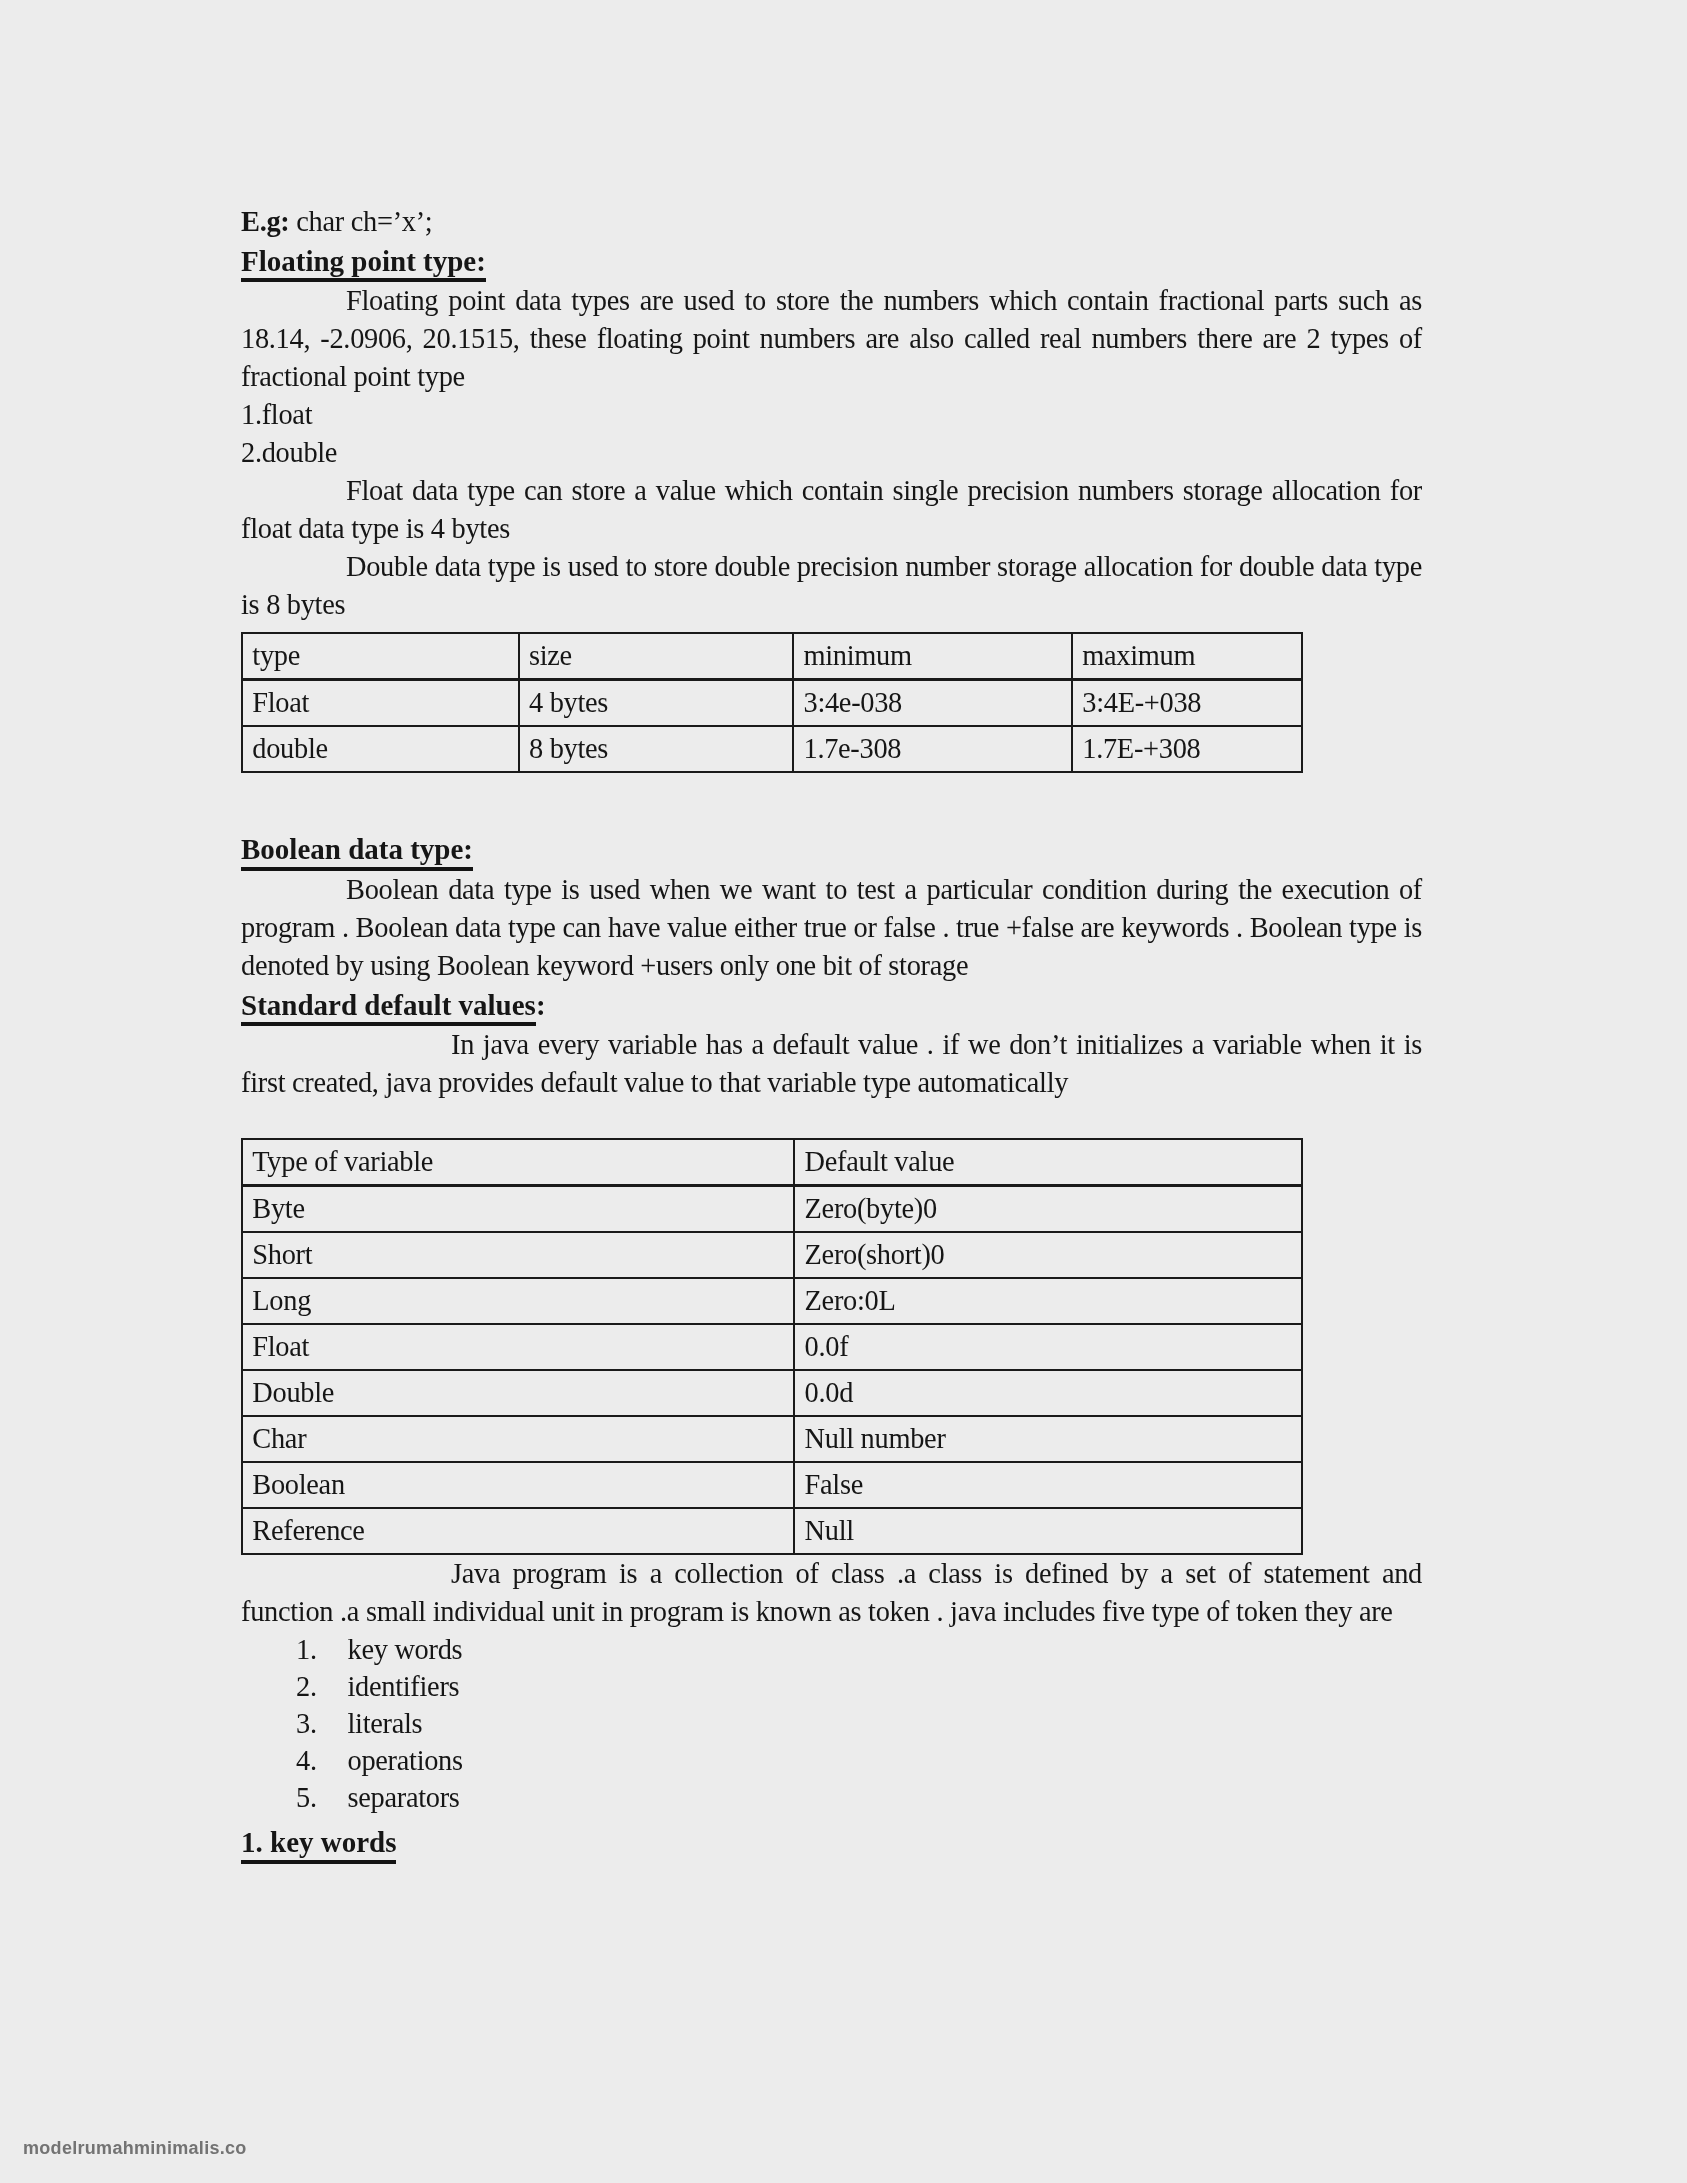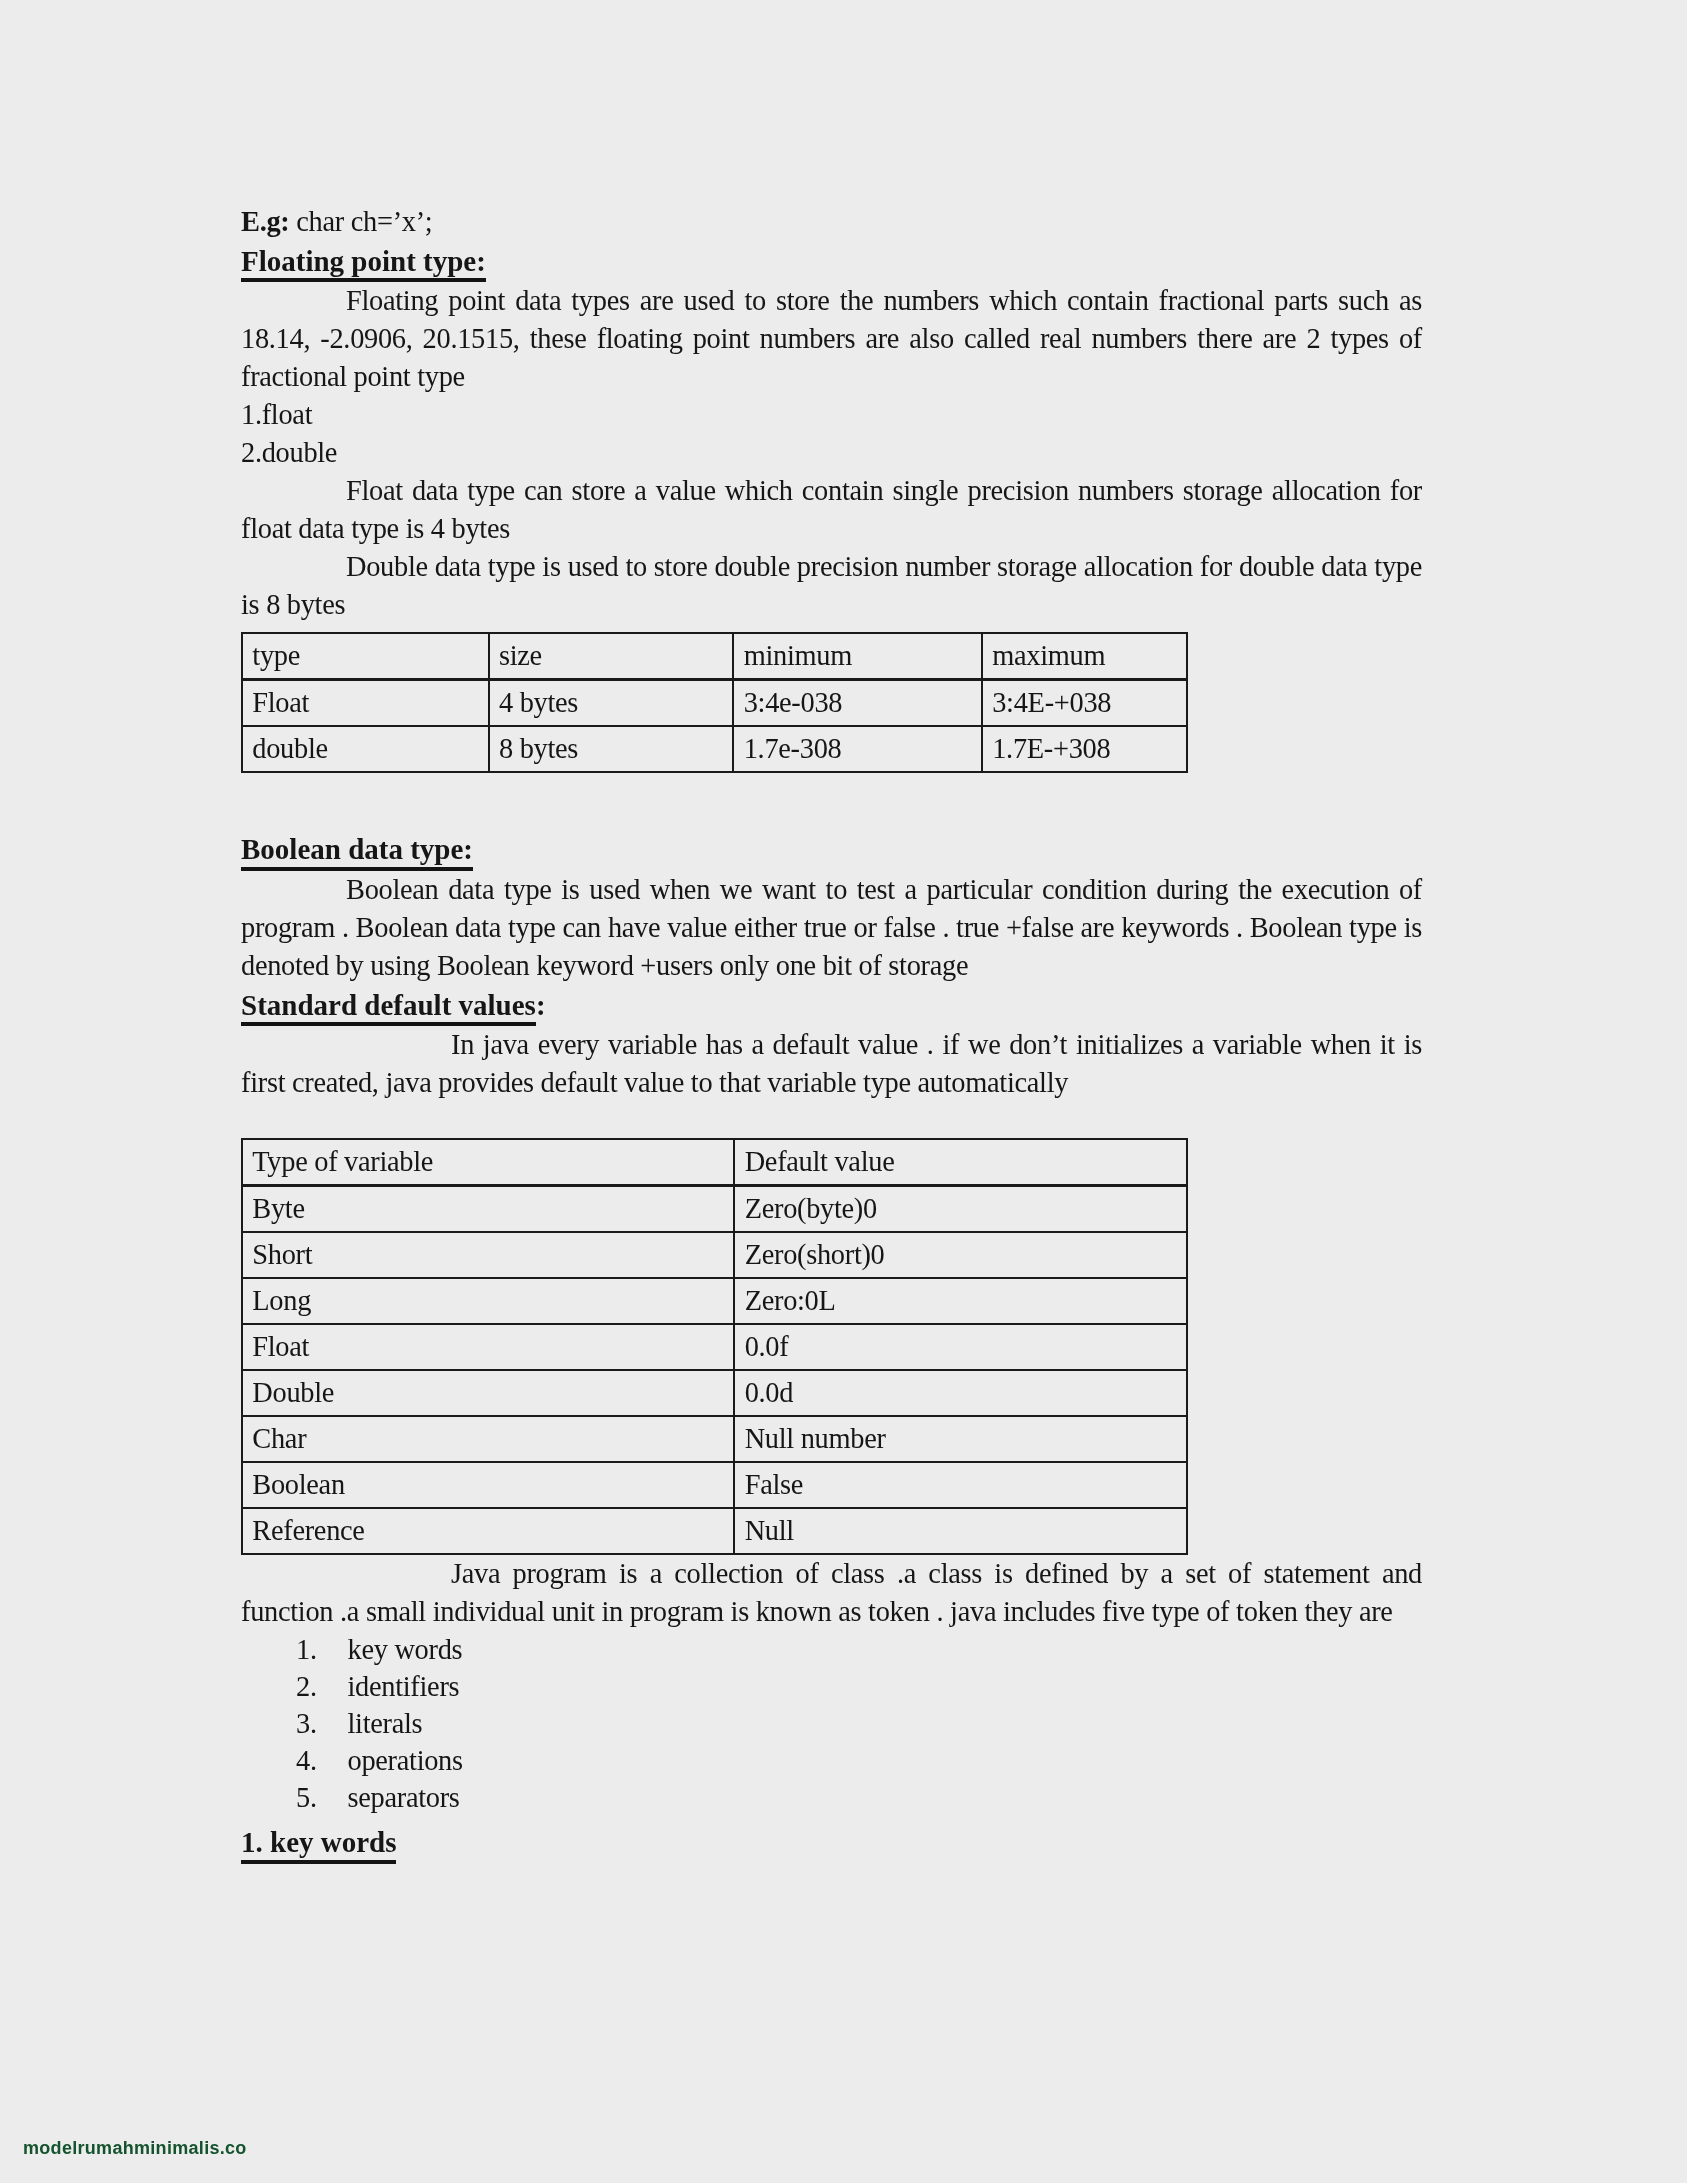--- a/index.html
+++ b/index.html
@@ -34,21 +34,21 @@
     font-weight: bold;
   }
   .h-underline {
     display: inline-block;
     border-bottom: 4.6px solid #141414;
     padding-bottom: 1.3px;
     line-height: 32px;
   }
   table {
     border-collapse: collapse;
-    width: 947px;
+    width: 1062px;
     table-layout: fixed;
     background: transparent;
   }
   table, th, td { border: 2px solid #1a1a1a; }
   th, td {
     font-size: 28.4px;
     font-weight: normal;
     text-align: left;
     vertical-align: middle;
     padding: 6px 4px 6px 9.3px;
@@ -79,21 +79,21 @@
   .token-list .num { display: inline-block; min-width: 29px; }
   .token-list .lbl { display: inline-block; margin-left: 22.5px; }
   .footer-heading { margin-top: 6.6px; }
   .watermark {
     position: absolute;
     left: 23px;
     top: 2138px;
     font-family: "Liberation Sans", "DejaVu Sans", sans-serif;
     font-size: 18px;
     font-weight: bold;
-    color: #14532d;
+    color: #737373;
     letter-spacing: 0.3px;
   }
 </style>
 </head>
 <body>
 
 <div class="page-inner">
 
   <div class="line">
     <span class="bold">E.g:</span><span> char ch=’x’;</span>

